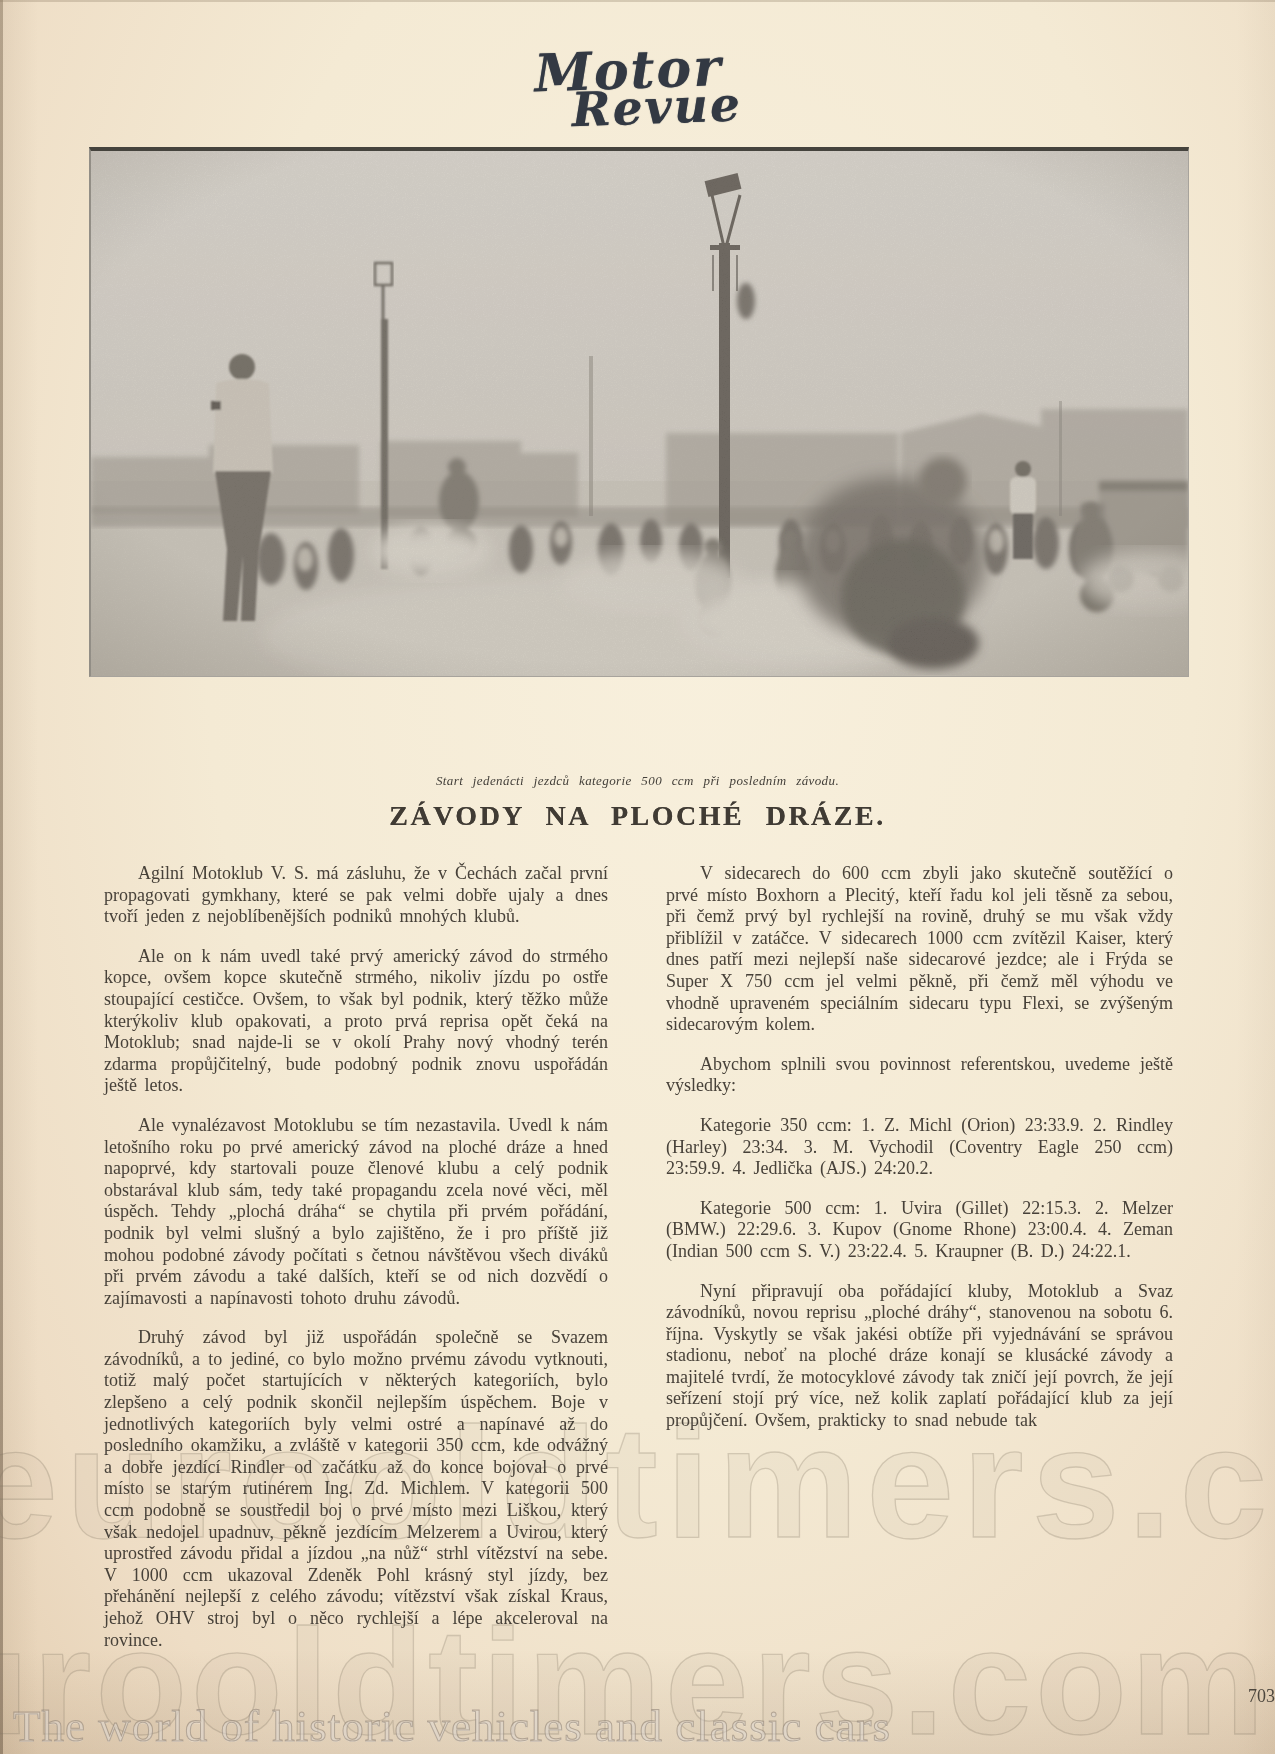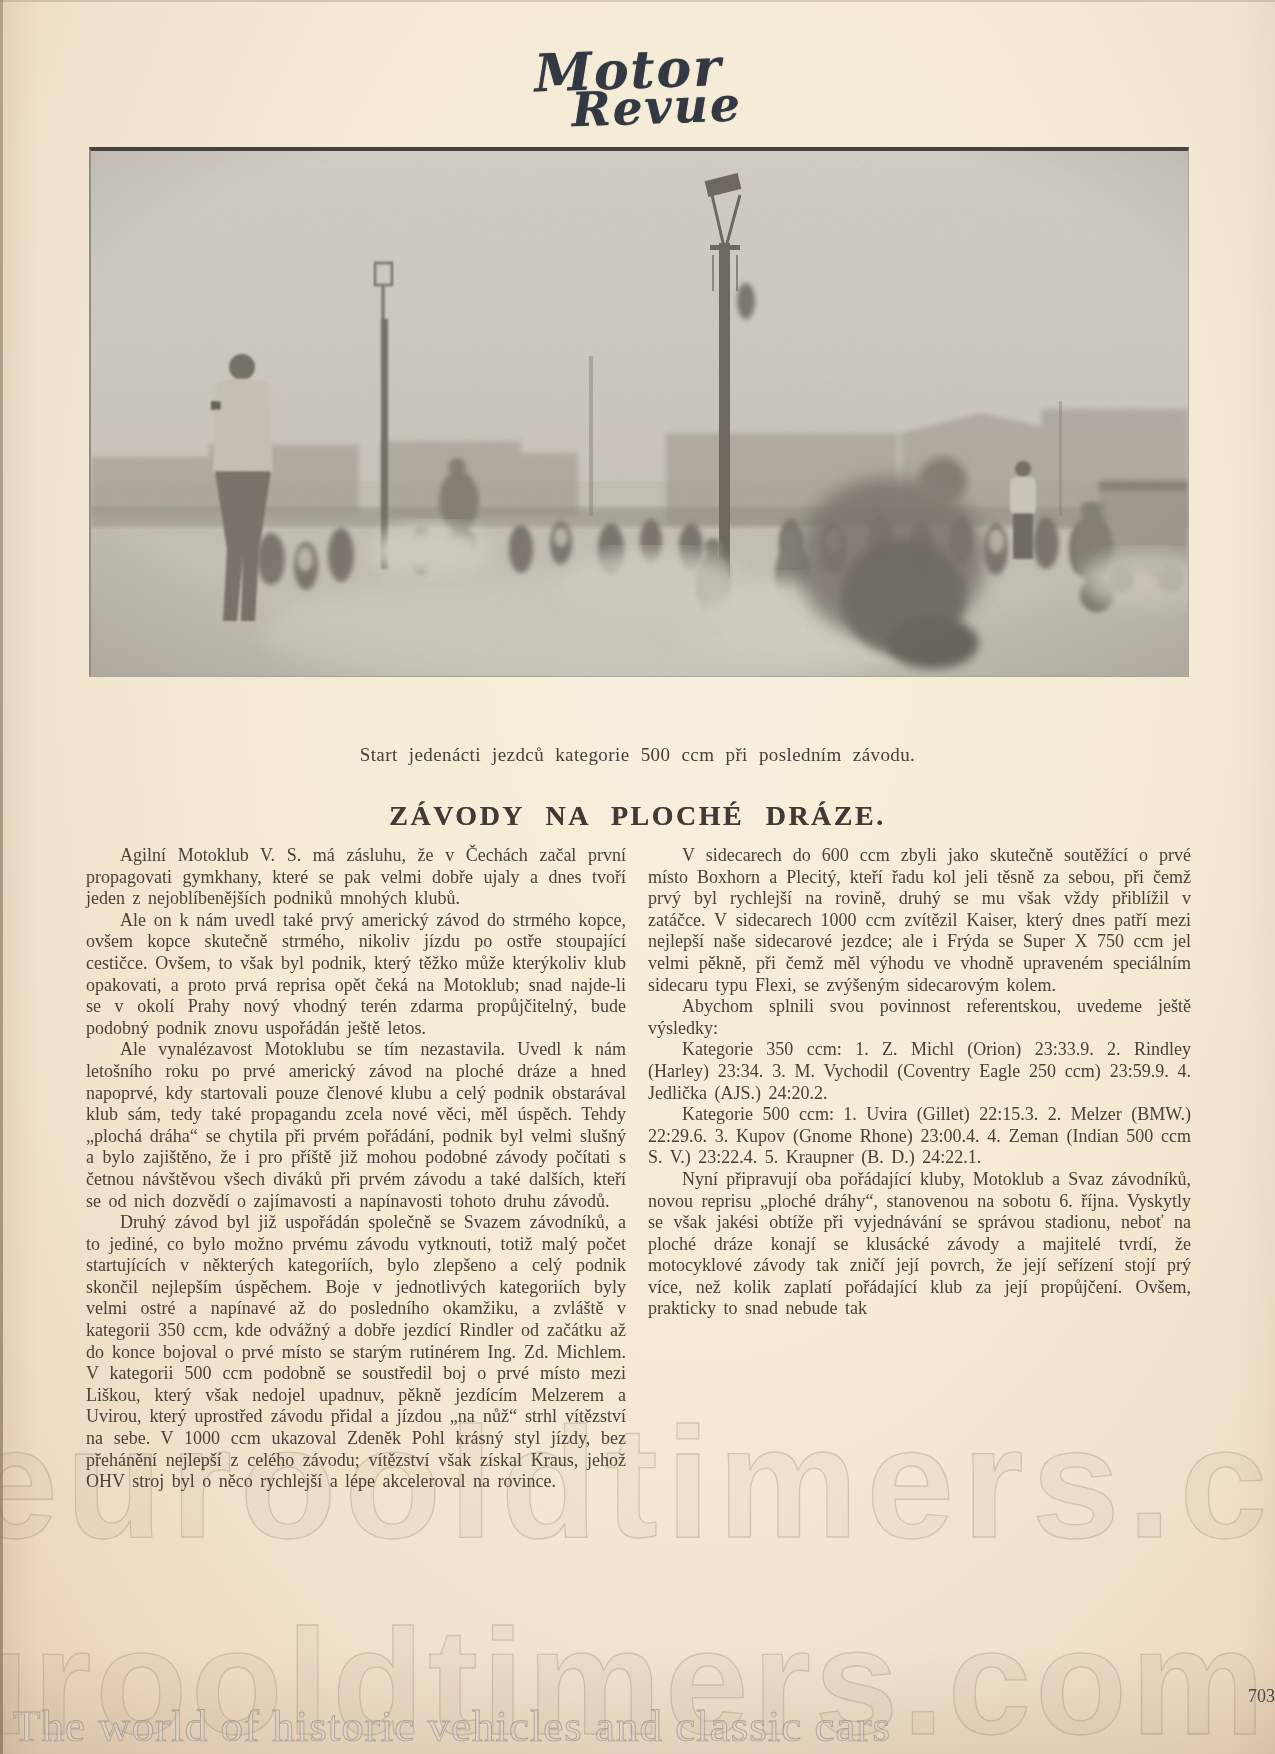--- a/index.html
+++ b/index.html
@@ -29,31 +29,31 @@
 
   
   .photo{position:absolute;left:89px;top:147px;width:1097px;height:525px;
     background:#d7d3cb;
     border-top:4px solid #45433d;
     border-left:2px solid rgba(80,75,68,.5);
     border-right:1px solid rgba(80,75,68,.35);
     border-bottom:1px solid rgba(80,75,68,.35);}
   .photo svg{display:block;width:100%;height:100%;}
 
-  .caption{position:absolute;left:0;top:744px;width:100%;text-align:center;
-    font-size:19px;letter-spacing:.4px;word-spacing:6px;color:#44403a;}
+  .caption{position:absolute;left:0;top:773px;width:100%;text-align:center;
+    font-style:italic;font-size:13px;letter-spacing:.4px;word-spacing:6px;color:#44403a;}
   .headline{position:absolute;left:0;top:800px;width:100%;text-align:center;
     font-size:28px;letter-spacing:2.5px;word-spacing:12px;color:#403b34;
     text-shadow:0 0 .6px rgba(64,59,52,.8);}
 
   .col{position:absolute;top:845px;font-size:18px;line-height:21.6px;
     text-align:justify;word-spacing:3px;color:#474139;}
   .col-left{left:86px;width:540px;}
   .col-right{left:648px;width:543px;}
-  .col p{margin:0;text-indent:34px;}
+  .col p{margin:18px;text-indent:34px;}
 
   
   .wm{position:absolute;white-space:nowrap;pointer-events:none;
     font-family:"Liberation Sans",sans-serif;font-weight:bold;
     color:rgba(130,118,102,.05);
     -webkit-text-stroke:1.3px rgba(130,118,102,.28);}
   .wm1{top:1392px;left:-30px;font-size:158px;letter-spacing:8px;}
   .wm2{top:1596px;left:-150px;font-size:150px;letter-spacing:4px;}
 
   .slogan{position:absolute;left:13px;top:1700px;font-size:45px;letter-spacing:1px;

